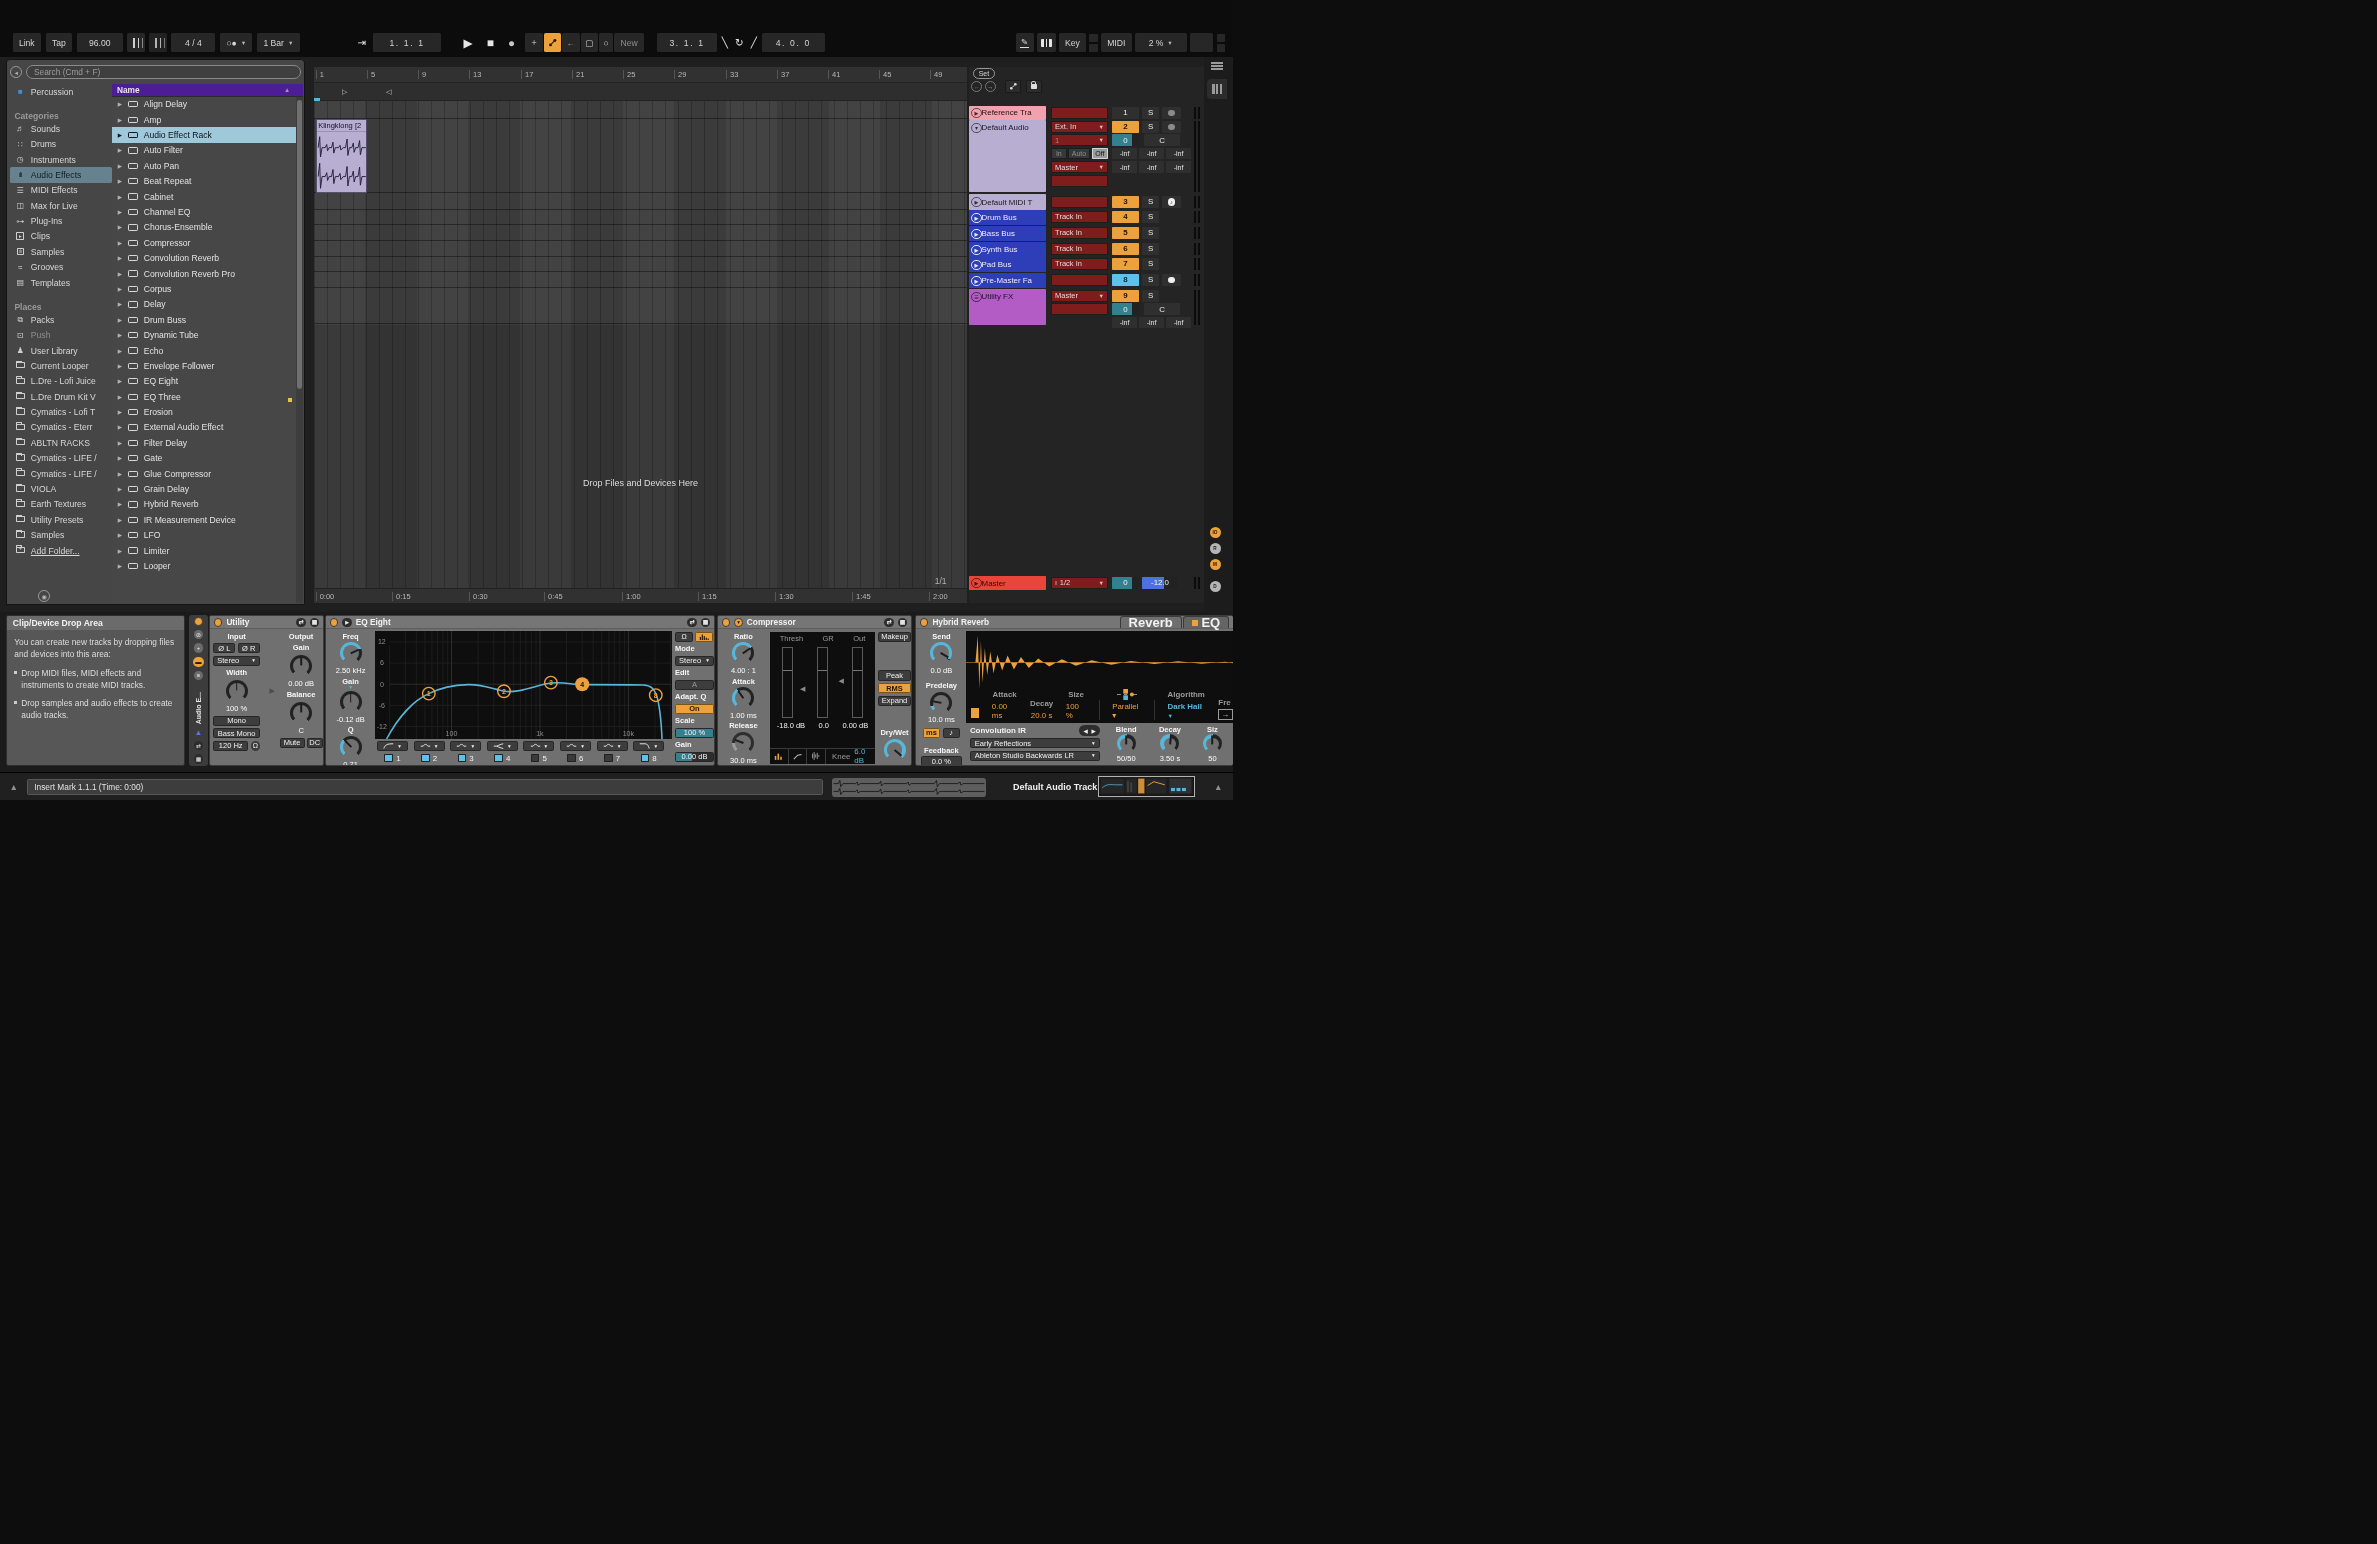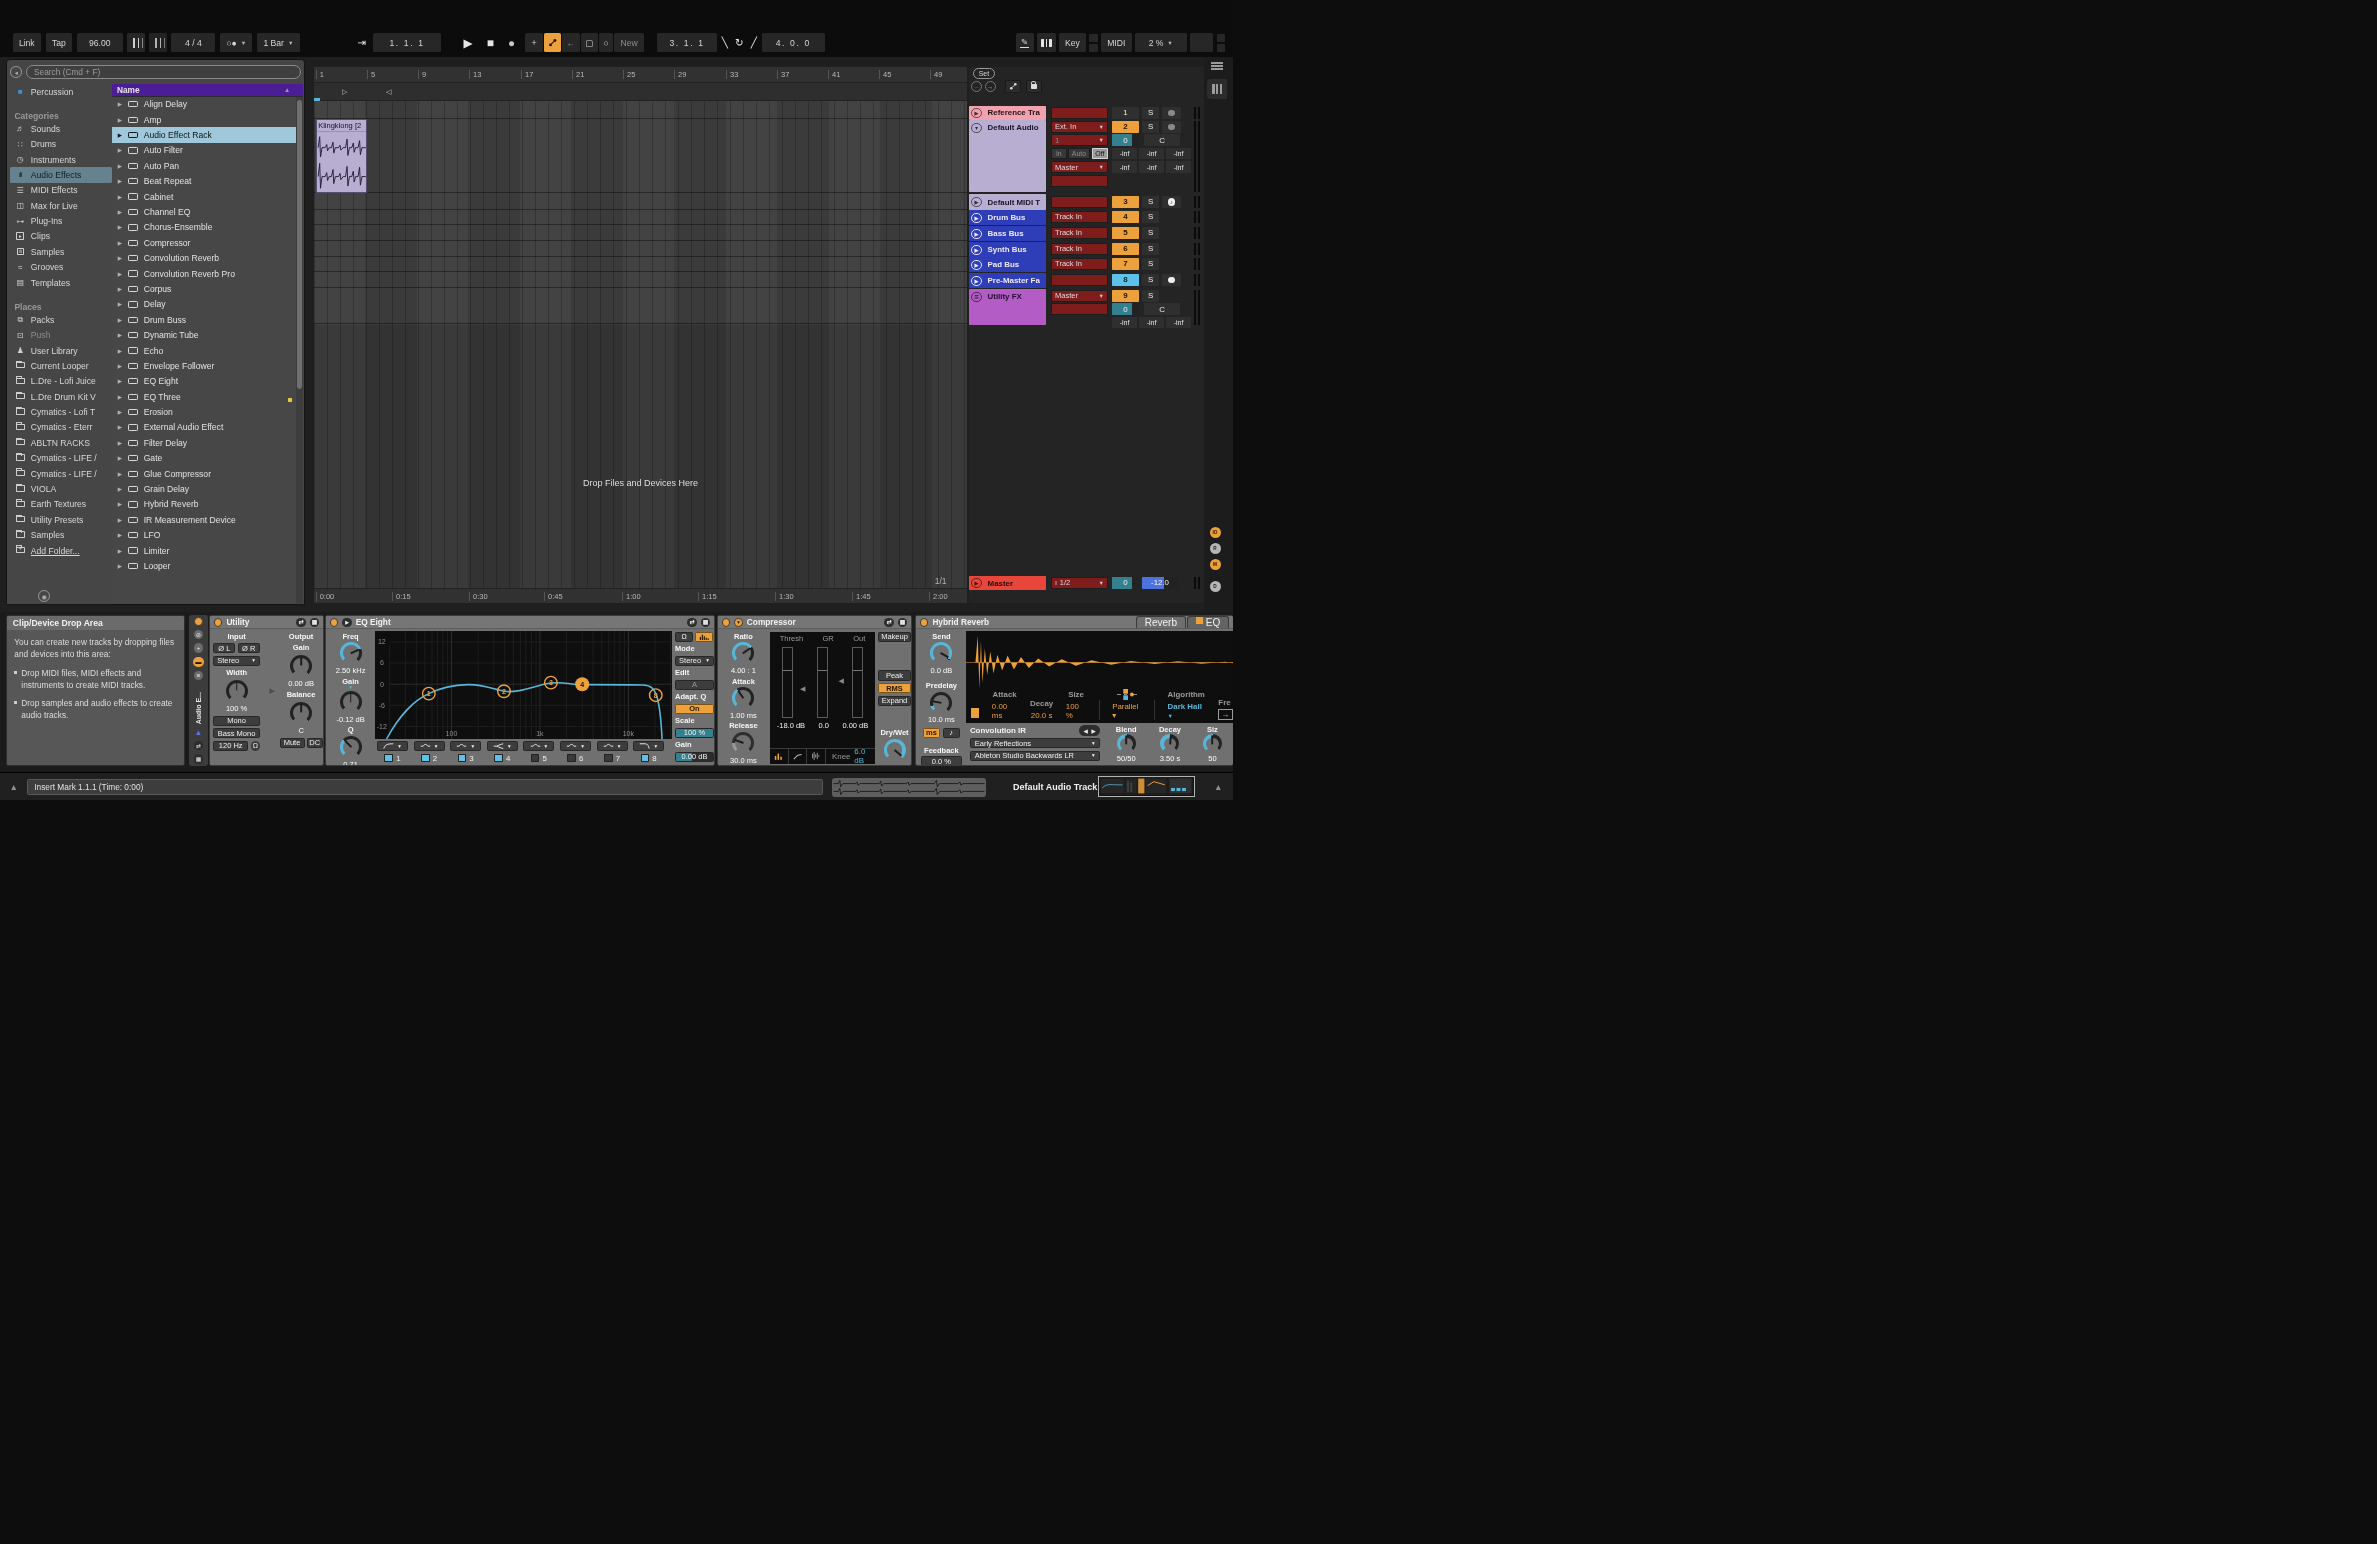--- a/index.html
+++ b/index.html
@@ -58,21 +58,21 @@
   .lane{position:absolute;left:0;right:0;border-bottom:0.8px solid rgba(0,0,0,.4)}
   .dimarea{position:absolute;left:0;right:0;bottom:0;background:rgba(0,0,0,.12)}
   #clip{position:absolute;left:1.6px;top:18px;width:51px;height:74px;background:#b8aed2;border:0.8px solid #55506b;overflow:hidden}
   #cliphead{height:11.8px;background:#b8aed2;border-bottom:0.8px solid #9a90b5;color:#16121f;font-size:7.5px;padding:0.8px 0 0 1.6px;white-space:nowrap}
   #timeruler{position:absolute;left:0;right:0;bottom:0;height:15.7px;background:#313131;border-top:0.8px solid #222;color:#b8b8b8;font-size:7.5px}
   #timeruler span{position:absolute;top:3.1px;padding-left:3.1px;border-left:0.8px solid #555}
   .drophint{position:absolute;left:0;right:0;top:377px;text-align:center;color:#dedede;font-size:9px}
   
   #trackpanel{position:absolute;left:969px;top:10.2px;width:236px;height:536px;background:#242424}
   .trow{position:absolute;left:0;right:0}
-  .tname{position:absolute;left:0;width:77px;height:100%;display:flex;align-items:center;gap:6px;padding-left:2.4px;font-size:7.9px;font-weight:bold;border-radius:0.8px}
+  .tname{position:absolute;left:0;width:77px;height:100%;display:flex;align-items:center;gap:0;padding-left:2.4px;font-size:7.9px;font-weight:normal;border-radius:0.8px}
   .fold{width:10.2px;height:10.2px;border:1px solid rgba(0,0,0,.55);border-radius:50%;display:flex;align-items:center;justify-content:center;font-size:5.1px;color:rgba(0,0,0,.75);flex:none}
   .lightfold{border-color:rgba(255,255,255,.85);color:rgba(255,255,255,.9)}
   .iobox{position:absolute;left:82px;width:57px;height:11.8px;background:#7f1d1d;border:0.8px solid #1d1d1d;border-radius:0.8px;color:#ddd;font-size:7.5px;display:flex;align-items:center;padding:0 3.1px;white-space:nowrap}
   .iobox .car{margin-left:auto;font-size:5.5px;color:#ccc}
   .ncell{position:absolute;width:27px;height:11.8px;border-radius:0.8px;background:#2f2f2f;color:#eee;display:flex;align-items:center;justify-content:center;font-size:7.9px}
   .ncell.on{background:#eda13d;color:#1c1202;font-weight:bold}
   .ncell.cyan{background:#5ec1e9;color:#0d2430;font-weight:bold}
   .scell{position:absolute;width:17.3px;height:11.8px;background:#2f2f2f;border-radius:0.8px;color:#eee;display:flex;align-items:center;justify-content:center;font-size:7.9px}
   .acell{position:absolute;width:19px;height:11.8px;background:#2f2f2f;border-radius:0.8px;display:flex;align-items:center;justify-content:center}
   .dot{width:6.3px;height:6.3px;border-radius:50%;background:#8a8a8a}
@@ -106,21 +106,21 @@
   .col{display:flex;flex-direction:column;align-items:center}
   .blk{background:#0e0e0e}
   .gray-sub{color:#9a9a9a}
   .tealfill{background:linear-gradient(90deg,#35808f 0 100%);border:0.8px solid #272727;border-radius:1.6px;height:10.2px;display:flex;align-items:center;justify-content:center;font-size:7.5px;color:#f5f5f5}
   .tealpart{background:linear-gradient(90deg,#35808f 0 42%,#2d2d2d 42%);border:0.8px solid #272727;border-radius:1.6px;height:10.2px;display:flex;align-items:center;justify-content:center;font-size:7.5px;color:#f5f5f5}
   .bandcell{width:35px;display:flex;flex-direction:column;align-items:center;gap:2.4px}
   .chk{width:8.6px;height:8.6px;border:0.8px solid #222;border-radius:0.8px;background:#3a3a3a}
   .chk.on{background:#5ec1e9}
   .meter{width:10.2px;height:71px;border:0.8px solid #5a5a5a;position:relative;background:#0e0e0e}
   .meter i{position:absolute;left:0;right:0;top:22px;border-top:0.8px solid #777}
-  .tabbtn{height:11.8px;border:0.8px solid #3a3a3a;border-bottom:none;border-radius:3.1px 3.1px 0 0;display:flex;gap:3.1px;padding:0 7.9px;font-size:10px;font-weight:normal}
+  .tabbtn{height:11.8px;border:0.8px solid #3a3a3a;border-bottom:none;border-radius:3.1px 3.1px 0 0;display:flex;align-items:center;gap:3.1px;padding:0 7.9px;font-size:13px;font-weight:bold}
   
   #statusbar{position:relative;height:28px;background:#202020;border-top:0.8px solid #000;display:flex;align-items:center}
   .tri{color:#8f8f8f;font-size:8.6px}
   #msgbox{position:absolute;left:27px;top:6.3px;width:796px;height:15.7px;background:#3d3d3d;border:0.8px solid #585858;border-radius:1.6px;display:flex;align-items:center;padding:0 6.3px;color:#e3e3e3;font-size:8.3px}
   #overview{position:absolute;left:832px;top:4.7px;width:154px;height:19px;background:#5e5e5e;border-radius:3.1px;overflow:hidden}
   #thumbwrap{position:absolute;left:1098px;top:3.1px;width:97px;height:21px;border:1.6px solid #b3b3b3;background:#141414;overflow:hidden}
 </style>
 </head>
 <body>
 

